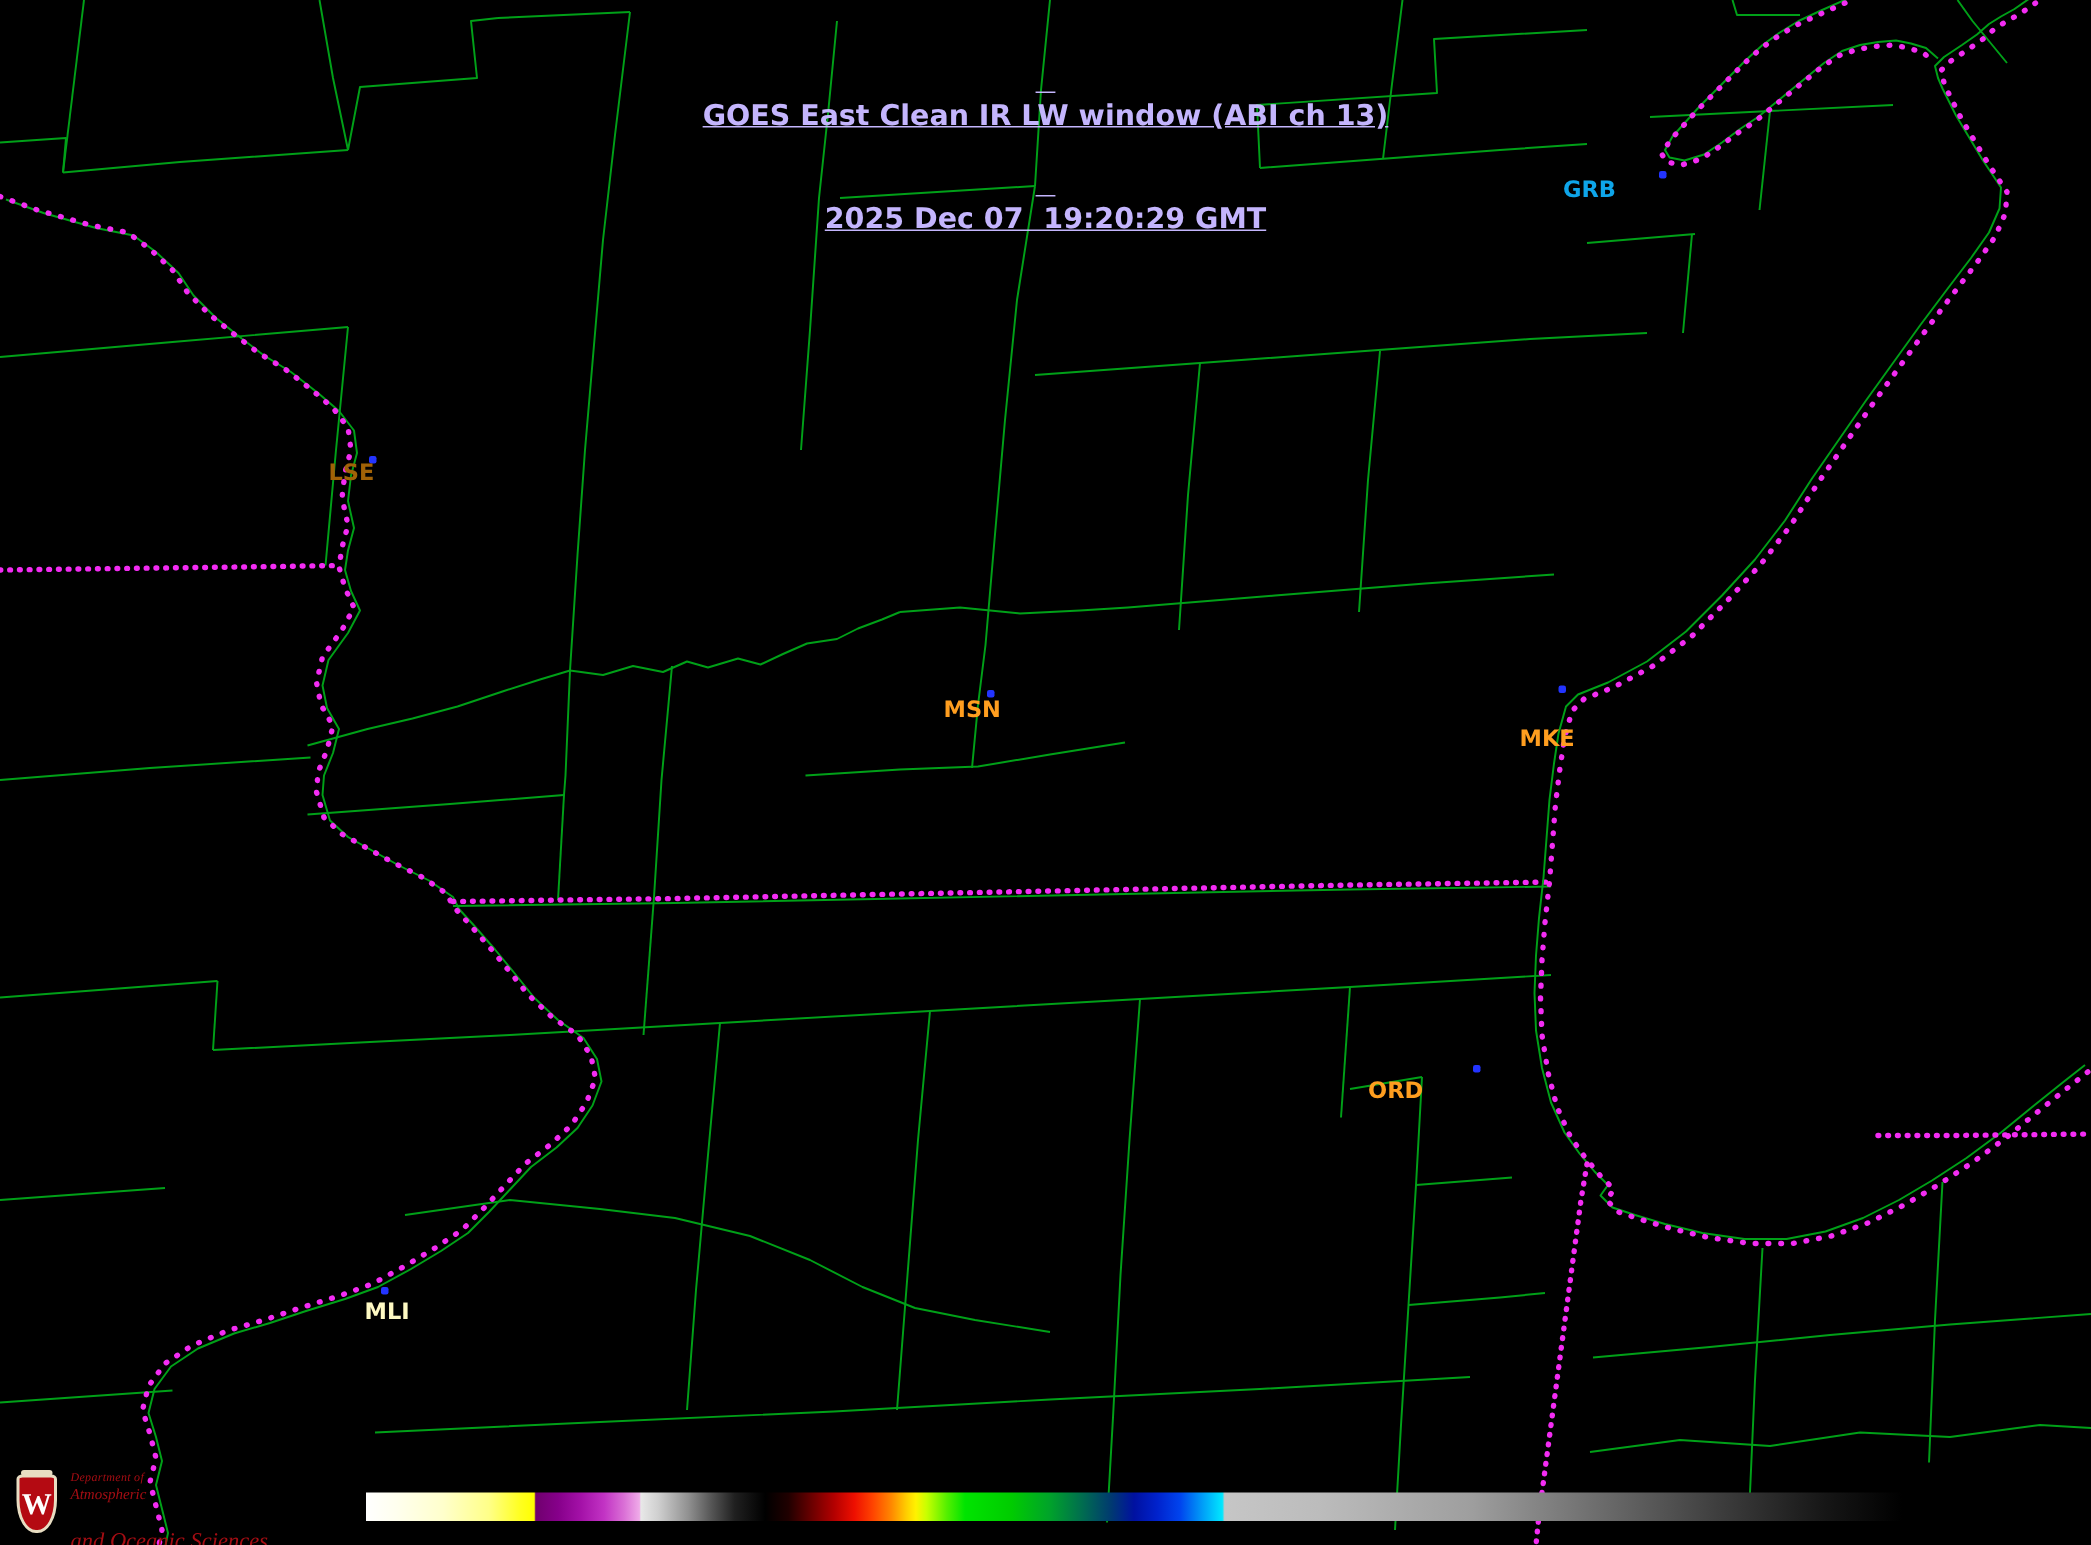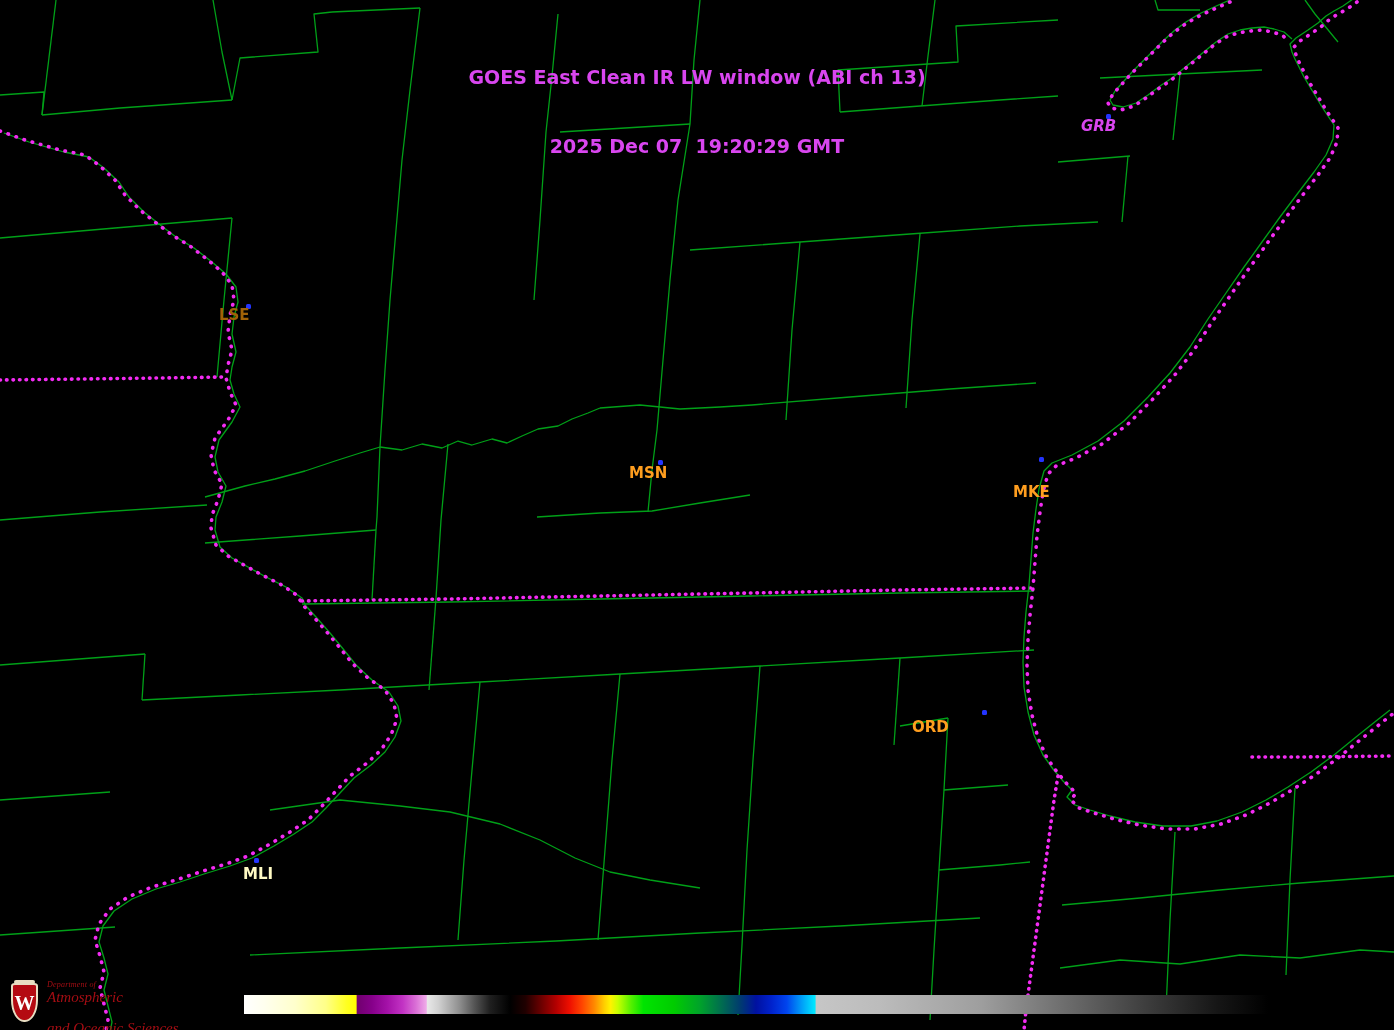--- a/index.html
+++ b/index.html
@@ -15,21 +15,21 @@
   .logo{position:absolute;left:10px;top:980px;display:flex;align-items:flex-start;}
   .crest{width:30px;height:44px;margin-right:7px;position:relative;}
   .crest-shield{position:absolute;left:1px;top:3px;width:27px;height:39px;
       background:#b40a12;border:2px solid #e8ddc2;box-sizing:border-box;
       border-radius:4px 4px 13px 13px / 3px 3px 22px 22px;
       display:flex;align-items:center;justify-content:center;}
   .crest-w{color:#fff;font-family:"Liberation Serif",serif;font-weight:bold;font-size:20px;line-height:20px;}
   .crest-top{position:absolute;left:4px;top:0;width:21px;height:4px;background:#e8ddc2;border-radius:2px;}
   .logo-text{font-family:"Liberation Serif",serif;font-style:italic;}
   .logo-line1{font-size:8px;line-height:9px;letter-spacing:.2px;}
-  .logo-line2{font-size:15px;line-height:16px;}
+  .logo-line2{font-size:10px;line-height:16px;}
   .logo-line3{font-size:15px;line-height:17px;margin-top:15px;}
 </style>
 </head>
 <body>
 
 <div id="map-wrap">
   <svg id="map-svg" width="1394" height="1030" viewBox="0 0 1394 1030" xmlns="http://www.w3.org/2000/svg">
       <polyline points="0,95 44,92 42,115" fill="none" stroke="#00a018" stroke-width="1.3" stroke-linejoin="round"></polyline>
       <polyline points="42,115 120,108 232,100" fill="none" stroke="#00a018" stroke-width="1.3" stroke-linejoin="round"></polyline>
       <polyline points="213,0 222,52 232,100" fill="none" stroke="#00a018" stroke-width="1.3" stroke-linejoin="round"></polyline>
@@ -92,30 +92,30 @@
       <polyline points="302,601 450,599 600,596 750,593 900,590 1034,588" fill="none" stroke="#f32cf3" stroke-width="3.6" stroke-dasharray="0.5 6" stroke-linecap="round"></polyline>
       <polyline points="1353,-1 1343,6 1334,11 1326,16 1318,23 1308,30 1296,38 1290,44 1292,52 1295,59 1299,67 1304,77 1310,87 1316,97 1322,107 1328,116 1334,125 1333,139 1326,155 1314,172 1298,193 1280,217 1262,242 1244,267 1226,293 1208,319 1190,347 1170,373 1148,397 1124,421 1098,441 1072,455 1052,463 1044,471 1039,489 1036,509 1033,533 1031,559 1029,585 1026,612 1024,637 1023,662 1024,687 1028,712 1034,735 1043,755 1053,769 1063,781 1072,790 1067,797 1075,805 1090,810 1110,816 1135,822 1163,826 1191,826 1217,821 1242,812 1266,800 1288,787 1311,772 1334,755 1356,737 1376,721 1390,710" fill="none" stroke="#00a018" stroke-width="1.3" stroke-linejoin="round"></polyline>
       <polyline points="1357,2 1347,9 1338,14 1330,19 1322,26 1312,33 1300,41 1294,47 1296,55 1299,62 1303,70 1308,80 1314,90 1320,100 1326,110 1332,119 1338,128 1337,142 1330,158 1318,175 1302,196 1284,220 1266,245 1248,270 1230,296 1212,322 1194,350 1174,376 1152,400 1128,424 1102,444 1076,458 1056,466 1048,474 1043,492 1040,512 1037,536 1035,562 1033,588 1030,615 1028,640 1027,665 1028,690 1032,715 1038,738 1047,758 1057,772 1067,784 1076,793 1071,800 1079,808 1094,813 1114,819 1139,825 1167,829 1195,829 1221,824 1246,815 1270,803 1292,790 1315,775 1338,758 1360,740 1380,724 1394,713" fill="none" stroke="#f32cf3" stroke-width="3.6" stroke-dasharray="0.5 8" stroke-linecap="round"></polyline>
       <polyline points="1232,-1 1214,7 1199,14 1186,22 1175,30 1164,40 1153,51 1143,61 1133,71 1124,81 1115,91 1110,100 1113,105 1123,107 1136,103 1148,95 1160,86 1172,78 1183,69 1194,60 1205,51 1216,42 1228,34 1240,30 1252,28 1264,27 1274,29 1284,32 1292,39" fill="none" stroke="#00a018" stroke-width="1.3" stroke-linejoin="round"></polyline>
       <polyline points="1230,2 1212,10 1197,17 1184,25 1173,33 1162,43 1151,54 1141,64 1131,74 1122,84 1113,94 1108,103 1111,108 1121,110 1134,106 1146,98 1158,89 1170,81 1181,72 1192,63 1203,54 1214,45 1226,37 1238,33 1250,31 1262,30 1272,32 1282,35 1290,42" fill="none" stroke="#f32cf3" stroke-width="3.6" stroke-dasharray="0.5 8" stroke-linecap="round"></polyline>
       <polyline points="1058,776 1054,800 1050,830 1046,860 1042,890 1038,920 1034,950 1030,980 1026,1010 1024,1030" fill="none" stroke="#f32cf3" stroke-width="3.6" stroke-dasharray="0.5 6" stroke-linecap="round"></polyline>
       <polyline points="1252,757 1300,757 1394,756" fill="none" stroke="#f32cf3" stroke-width="3.6" stroke-dasharray="0.5 6" stroke-linecap="round"></polyline>
     </svg>
 </div>
 
-<div class="title-block" style="color: #d946ef;">
+<div class="title-block" style="color: #c4b5fd; text-decoration: underline;">
   <div>GOES East Clean IR LW window (ABI ch 13)</div>
   <div>2025 Dec 07  19:20:29 GMT</div>
 </div>
 
 <div id="stations">
     <div class="station-dot" style="left: 246px; top: 304px; background: rgb(35, 52, 255);"></div>
     <div class="station" style="left: 219px; top: 306px; color: #a16207;">LSE</div>
     <div class="station-dot" style="left: 1106px; top: 114px; background: rgb(35, 52, 255);"></div>
-    <div class="station" style="left: 1081px; top: 117px; color: #d946ef; font-style: italic;">GRB</div>
+    <div class="station" style="left: 1042px; top: 117px; color: #0ea5e9;">GRB</div>
     <div class="station-dot" style="left: 658px; top: 460px; background: rgb(35, 52, 255);"></div>
     <div class="station" style="left: 629px; top: 464px; color: rgb(255, 158, 31);">MSN</div>
     <div class="station-dot" style="left: 1039px; top: 457px; background: rgb(35, 52, 255);"></div>
     <div class="station" style="left: 1013px; top: 463px; color: rgb(255, 158, 31); margin-top: 20px;">MKE</div>
     <div class="station-dot" style="left: 982px; top: 710px; background: rgb(35, 52, 255);"></div>
     <div class="station" style="left: 912px; top: 718px; color: rgb(255, 158, 31);">ORD</div>
     <div class="station-dot" style="left: 254px; top: 858px; background: rgb(35, 52, 255);"></div>
     <div class="station" style="left: 243px; top: 865px; color: #fef9c3;">MLI</div>
   </div>
 

